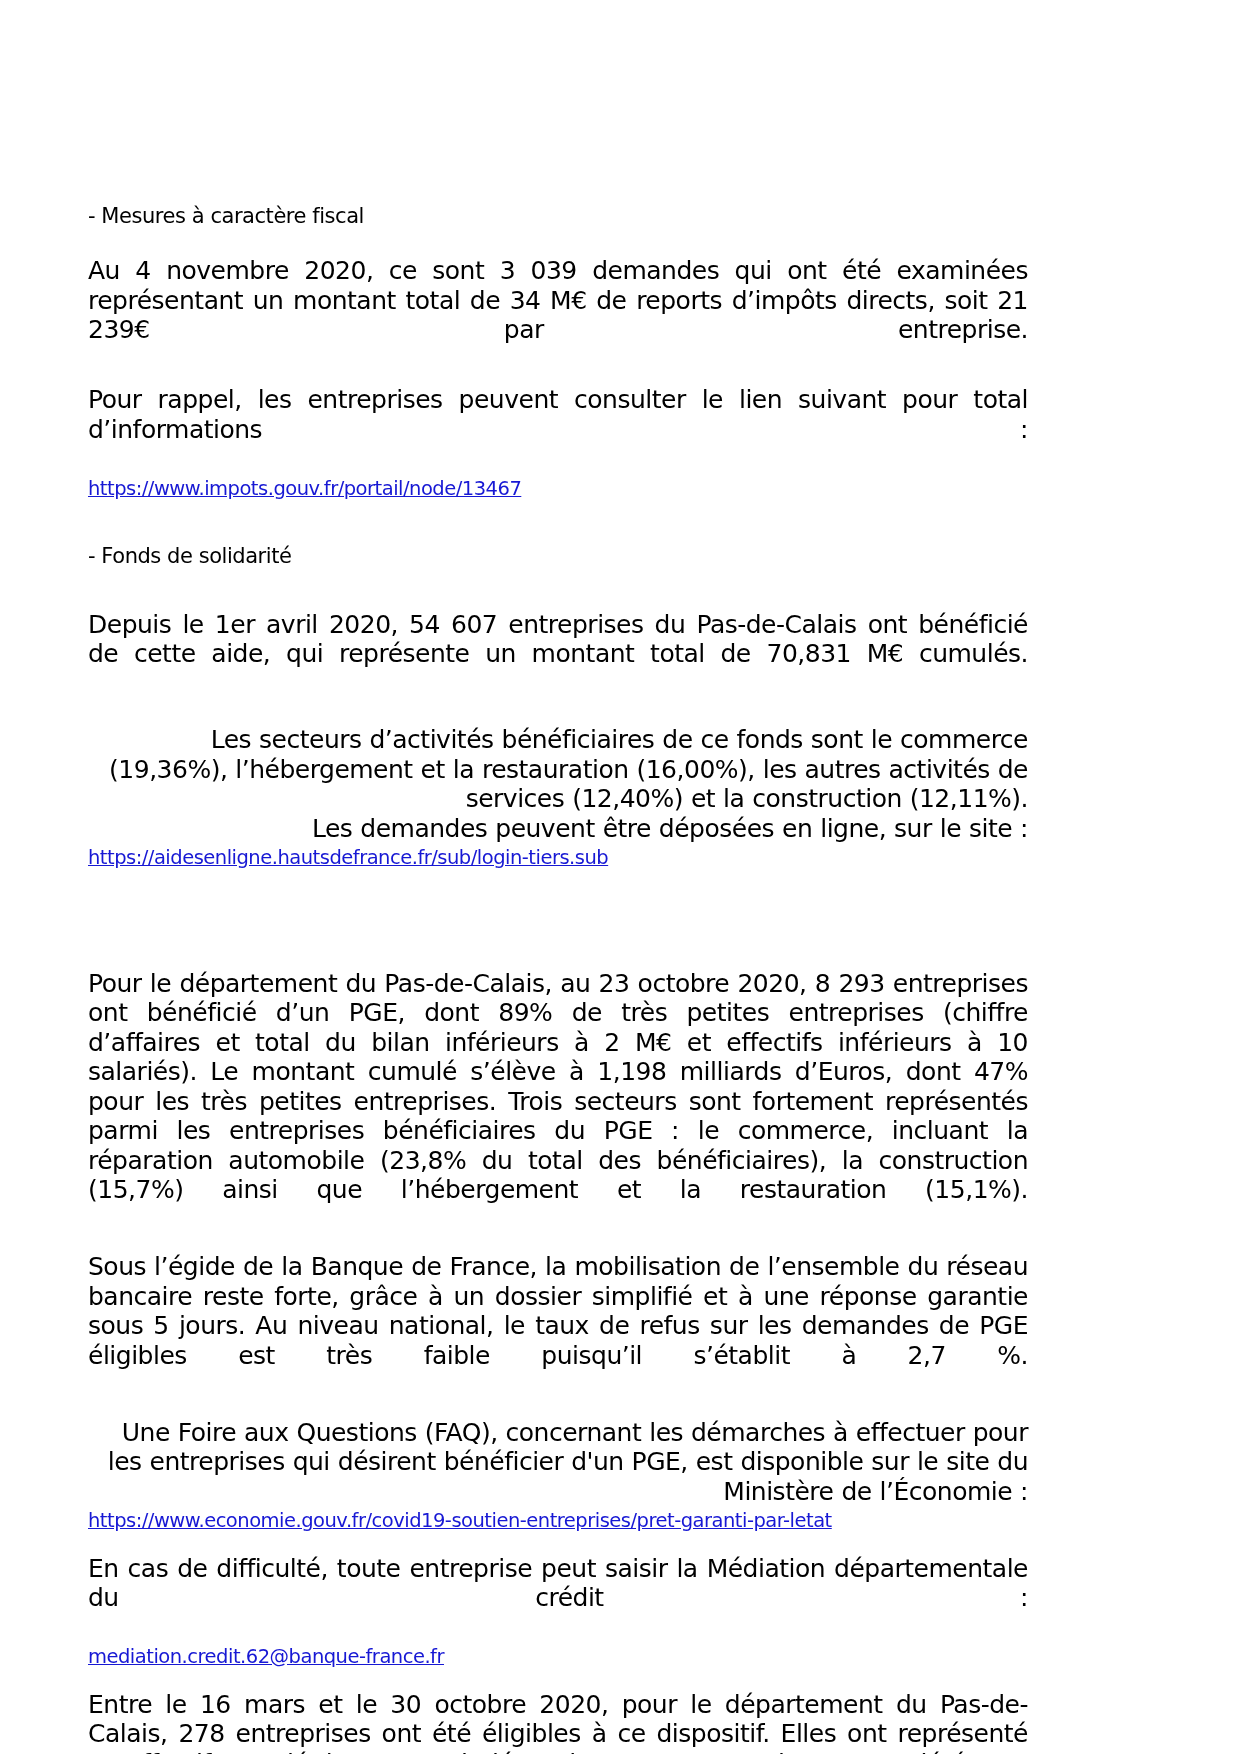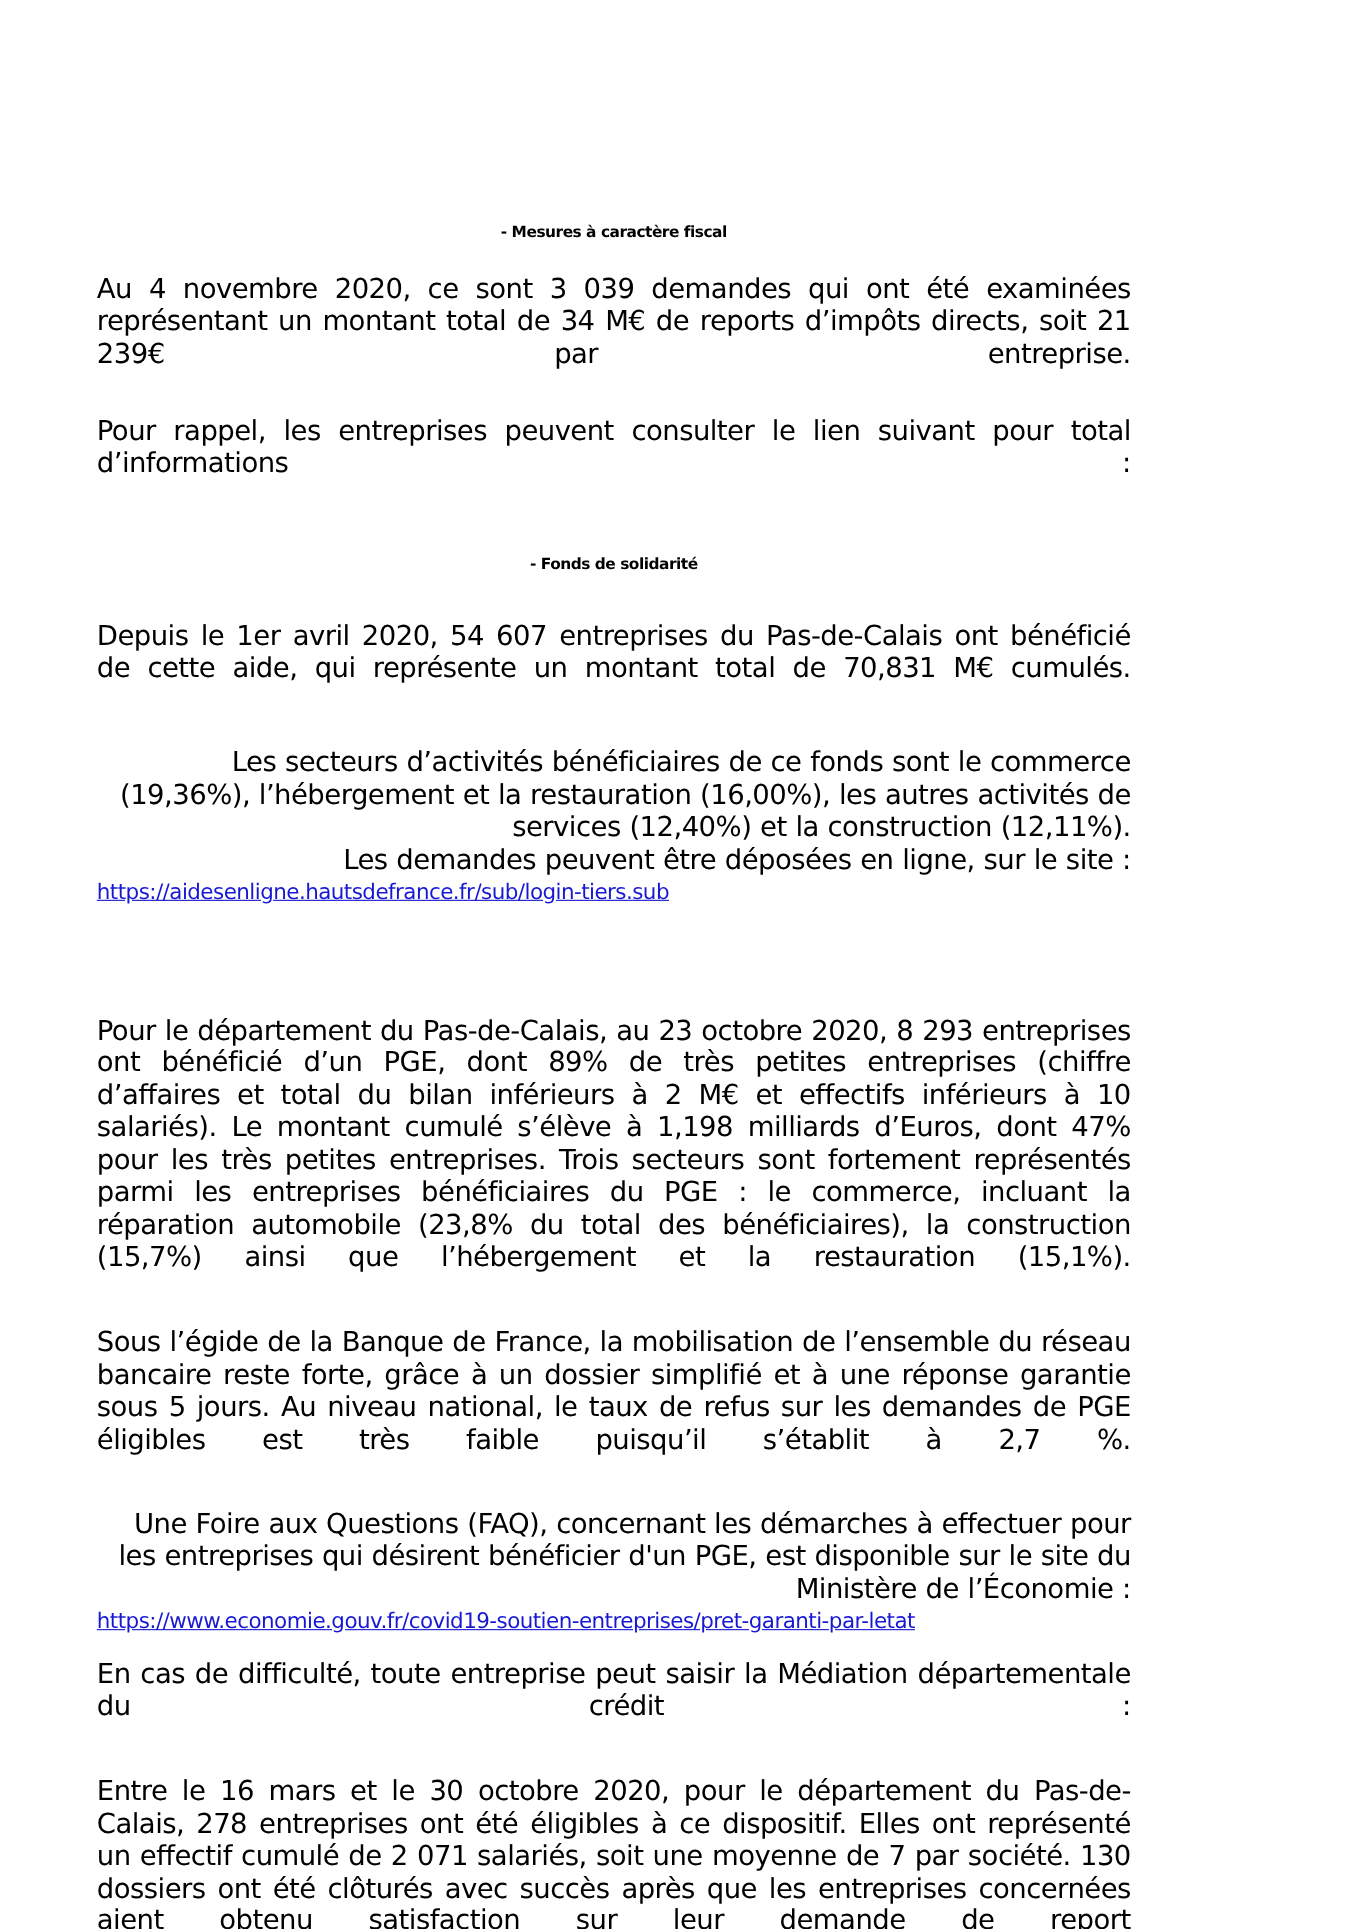--- a/index.html
+++ b/index.html
@@ -23,28 +23,27 @@
     box-sizing: border-box;
     padding: 203px 212px 0 88px;
   }
   .content {
     width: 940px;
   }
 
   
   .section-heading {
     font-family: "DejaVu Sans", sans-serif;
-    font-weight: bold;
-    font-size: 14px;
+    font-weight: normal;
+    font-size: 21px;
     letter-spacing: -0.45px;
     line-height: 1.25;
     color: #000;
     margin: 0;
     white-space: pre;
-    text-align: center;
   }
 
   
   .para {
     font-family: "DejaVu Sans", sans-serif;
     font-size: 25px;
     line-height: 29.5px;
     letter-spacing: -0.5px;
     color: #000;
     margin: 0;
@@ -97,20 +96,23 @@
     <h2 class="section-heading">- Mesures à caractère fiscal</h2>
 
     <div class="sp-m"></div>
 
     <p class="para justify-all">Au 4 novembre 2020, ce sont 3 039 demandes qui ont été examinées représentant un montant total de 34 M€ de reports d’impôts directs, soit 21 239€ par entreprise.</p>
 
     <div class="sp-xs"></div>
 
     <p class="para justify-all">Pour rappel, les entreprises peuvent consulter le lien suivant pour total d’informations :</p>
 
+    <p class="link-line">
+      <a class="link" href="#">https://www.impots.gouv.fr/portail/node/13467</a>
+    </p>
 
     <div class="sp-l"></div>
 
     <h2 class="section-heading">- Fonds de solidarité</h2>
 
     <div class="sp-l"></div>
 
     <p class="para justify-all">Depuis le 1er avril 2020, 54 607 entreprises du Pas-de-Calais ont bénéficié de cette aide, qui représente un montant total de 70,831 M€ cumulés.</p>
 
     <div class="sp-m"></div>
@@ -139,19 +141,22 @@
     <p class="para left">Une Foire aux Questions (FAQ), concernant les démarches à effectuer pour les entreprises qui désirent bénéficier d'un PGE, est disponible sur le site du Ministère de l’Économie :</p>
 
     <p class="link-line">
       <a class="link" href="#">https://www.economie.gouv.fr/covid19-soutien-entreprises/pret-garanti-par-letat</a>
     </p>
 
     <div class="sp-s"></div>
 
     <p class="para justify-all">En cas de difficulté, toute entreprise peut saisir la Médiation départementale du crédit :</p>
 
+    <p class="link-line">
+      <a class="link" href="#">mediation.credit.62@banque-france.fr</a>
+    </p>
 
     <div class="sp-s"></div>
 
     <p class="para justify-all">Entre le 16 mars et le 30 octobre 2020, pour le département du Pas-de-Calais, 278 entreprises ont été éligibles à ce dispositif. Elles ont représenté un effectif cumulé de 2 071 salariés, soit une moyenne de 7 par société. 130 dossiers ont été clôturés avec succès après que les entreprises concernées aient obtenu satisfaction sur leur demande de report</p>
 
   </div>
 </div>
 
 </body></html>

